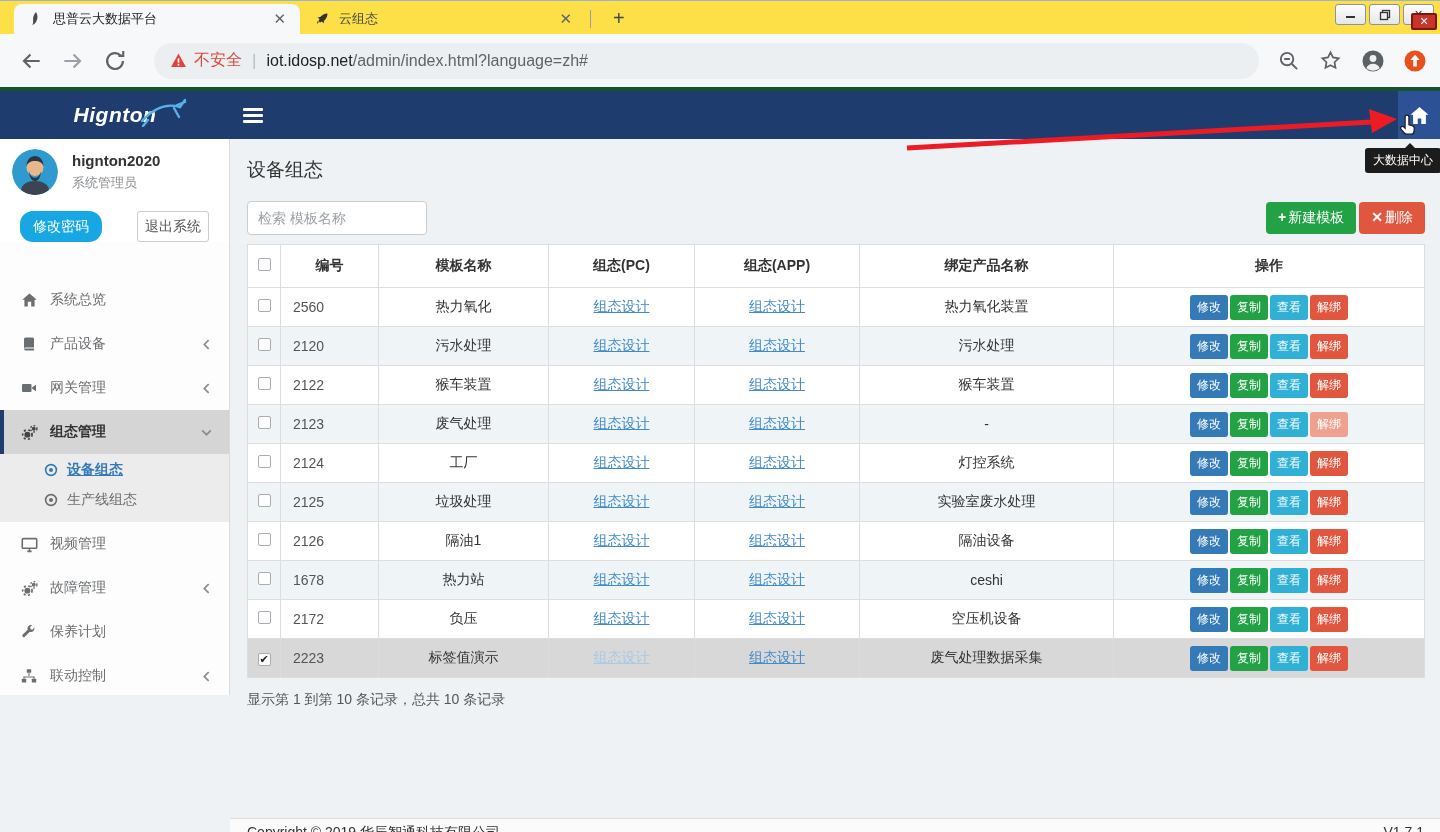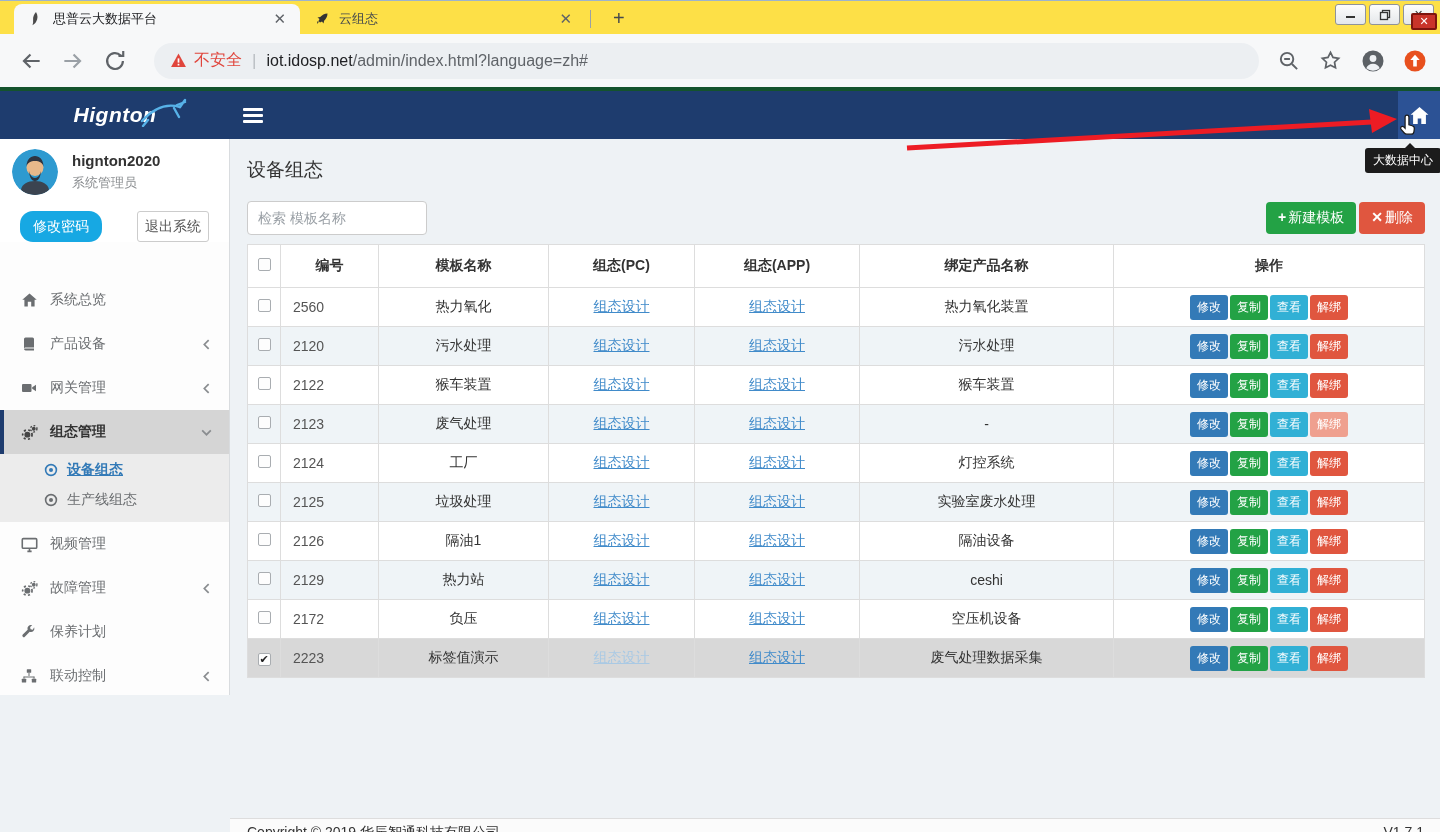--- a/index.html
+++ b/index.html
@@ -496,21 +496,21 @@
                 <td>隔油设备</td>
                 <td><span class="actions">
                     <button class="act-btn act-modify">修改</button>
                     <button class="act-btn act-copy">复制</button>
                     <button class="act-btn act-view">查看</button>
                     <button class="act-btn act-unbind">解绑</button>
                   </span></td>
               </tr>
               <tr class="stripe">
                 <td><span class="cbx"></span></td>
-                <td class="c-id">2129</td>
+                <td class="c-id">1678</td>
                 <td>热力站</td>
                 <td><span class="design-link">组态设计</span></td>
                 <td><span class="design-link">组态设计</span></td>
                 <td>ceshi</td>
                 <td><span class="actions">
                     <button class="act-btn act-modify">修改</button>
                     <button class="act-btn act-copy">复制</button>
                     <button class="act-btn act-view">查看</button>
                     <button class="act-btn act-unbind">解绑</button>
                   </span></td>
@@ -538,20 +538,21 @@
                 <td>废气处理数据采集</td>
                 <td><span class="actions">
                     <button class="act-btn act-modify">修改</button>
                     <button class="act-btn act-copy">复制</button>
                     <button class="act-btn act-view">查看</button>
                     <button class="act-btn act-unbind">解绑</button>
                   </span></td>
               </tr>
             </tbody>
         </table>
+        <div class="summary">显示第 1 到第 10 条记录，总共 10 条记录</div>
       </div>
       <div class="footer">
         <span>Copyright © 2019 华辰智通科技有限公司</span>
         <span>V1.7.1</span>
       </div>
     </div>
   </div>
 
   <svg class="overlay">
     <line x1="907" y1="147" x2="1372" y2="121" stroke="#ed1c24" stroke-width="5"></line>

